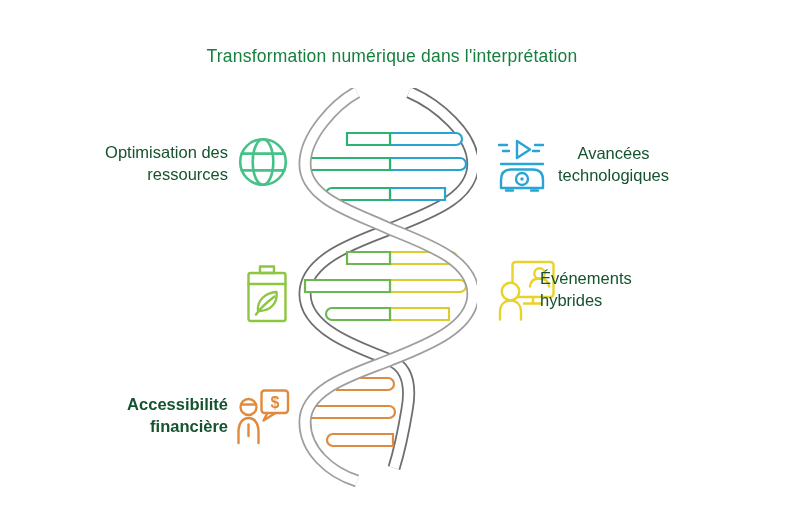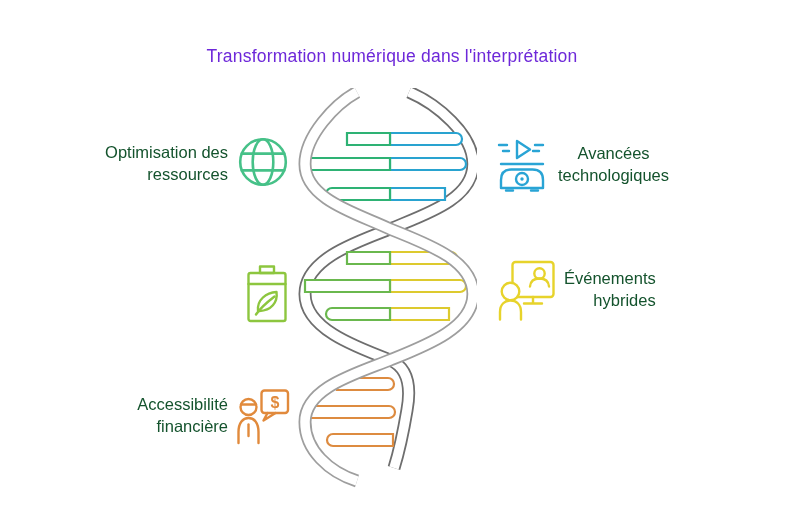--- a/index.html
+++ b/index.html
@@ -8,21 +8,21 @@
     width:795px;height:530px;
     background:#fff;
     overflow:hidden;
     font-family:"Liberation Sans", sans-serif;
   }
   .title{
     position:absolute;
     left:0; top:46px; width:784px;
     text-align:center;
     font-size:17.5px;
-    color:#6d28d9;
+    color:#15803d;
     letter-spacing:.2px;
   }
   .lbl{
     position:absolute;
     font-size:16.5px;
     line-height:22px;
     color:#14532d;
     white-space:pre-line;
   }
   .lbl.r{ text-align:right; }
@@ -85,21 +85,21 @@
   <svg class="icon" style="left:245px;top:263px" width="44" height="62" viewBox="0 0 44 62">
     <g fill="none" stroke-width="2.4" stroke-linecap="round" stroke-linejoin="round" stroke="#8dc63f">
       <rect x="15" y="3.5" width="14" height="6.5"></rect>
       <rect x="3.5" y="10" width="37" height="48" rx="2"></rect>
       <path d="M3.5,21 H40.5"></path>
       <path d="M13,47.5 C12,37 21,29.5 31.5,29 C33,39.5 26,47.5 14.5,48 Z"></path>
       <path d="M11,51.5 C16,44 23,38.5 29.5,33.5"></path>
     </g>
   </svg>
 
-  <div class="lbl r" style="top:393px; right:567px;">Accessibilité
+  <div class="lbl r" style="top:393px; right:567px;font-weight:bold;">Accessibilité
 financière</div>
 
   <svg class="icon" style="left:234px;top:387px" width="58" height="62" viewBox="0 0 58 62">
     <g fill="none" stroke-width="2.4" stroke-linecap="round" stroke-linejoin="round" stroke="#e18a3c">
       <path d="M33.5,26 L29.5,33.5 L41.5,26"></path>
       <rect x="27.5" y="3.5" width="26.5" height="22.5" rx="3"></rect>
       <circle cx="14.5" cy="20" r="8"></circle>
       <path d="M7,17.5 H22"></path>
       <path d="M4.5,56 V45 C4.5,35.5 9,31 14.5,31 C20,31 24.5,35.5 24.5,45 V56"></path>
       <path d="M14.5,37.5 V49"></path>
@@ -126,16 +126,16 @@
     <g fill="none" stroke-width="2.4" stroke-linecap="round" stroke-linejoin="round" stroke="#e7d32b">
       <rect x="14.5" y="5" width="41" height="35" rx="3"></rect>
       <circle cx="41.5" cy="16.5" r="5.2"></circle>
       <path d="M32,29.5 C32.5,23.5 36.5,21.5 41.5,21.5 C46.5,21.5 50.5,23.5 51,29.5"></path>
       <path d="M35,40 V46.5 M26,46.5 H44"></path>
       <circle cx="12.5" cy="34.5" r="8.8" fill="#ffffff"></circle>
       <path d="M2,62.5 V55 C2,47 7,43.5 12.5,43.5 C18,43.5 23,47 23,55 V62.5" fill="#ffffff"></path>
     </g>
   </svg>
 
-  <div class="lbl l" style="top:267px; left:564px;text-align:right;">Événements
+  <div class="lbl l" style="top:267px; left:540px;">Événements
 hybrides</div>
 
 </div>
 
 </body></html>

